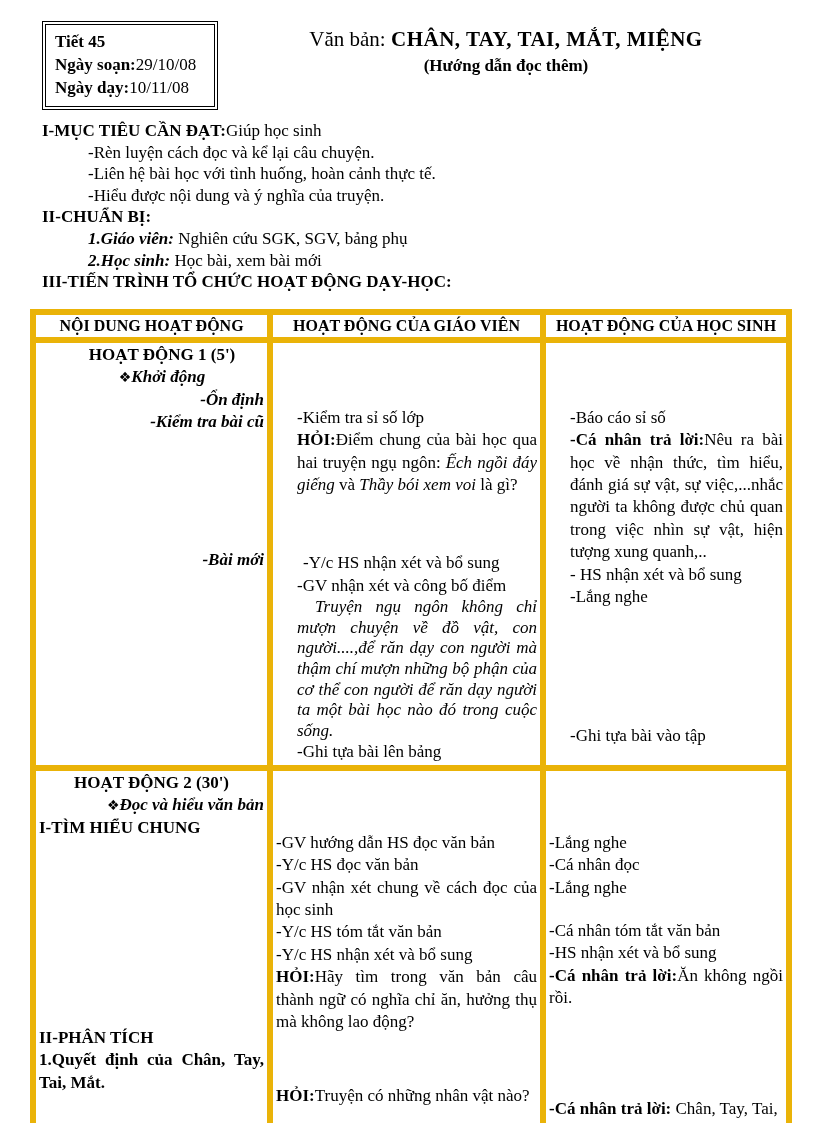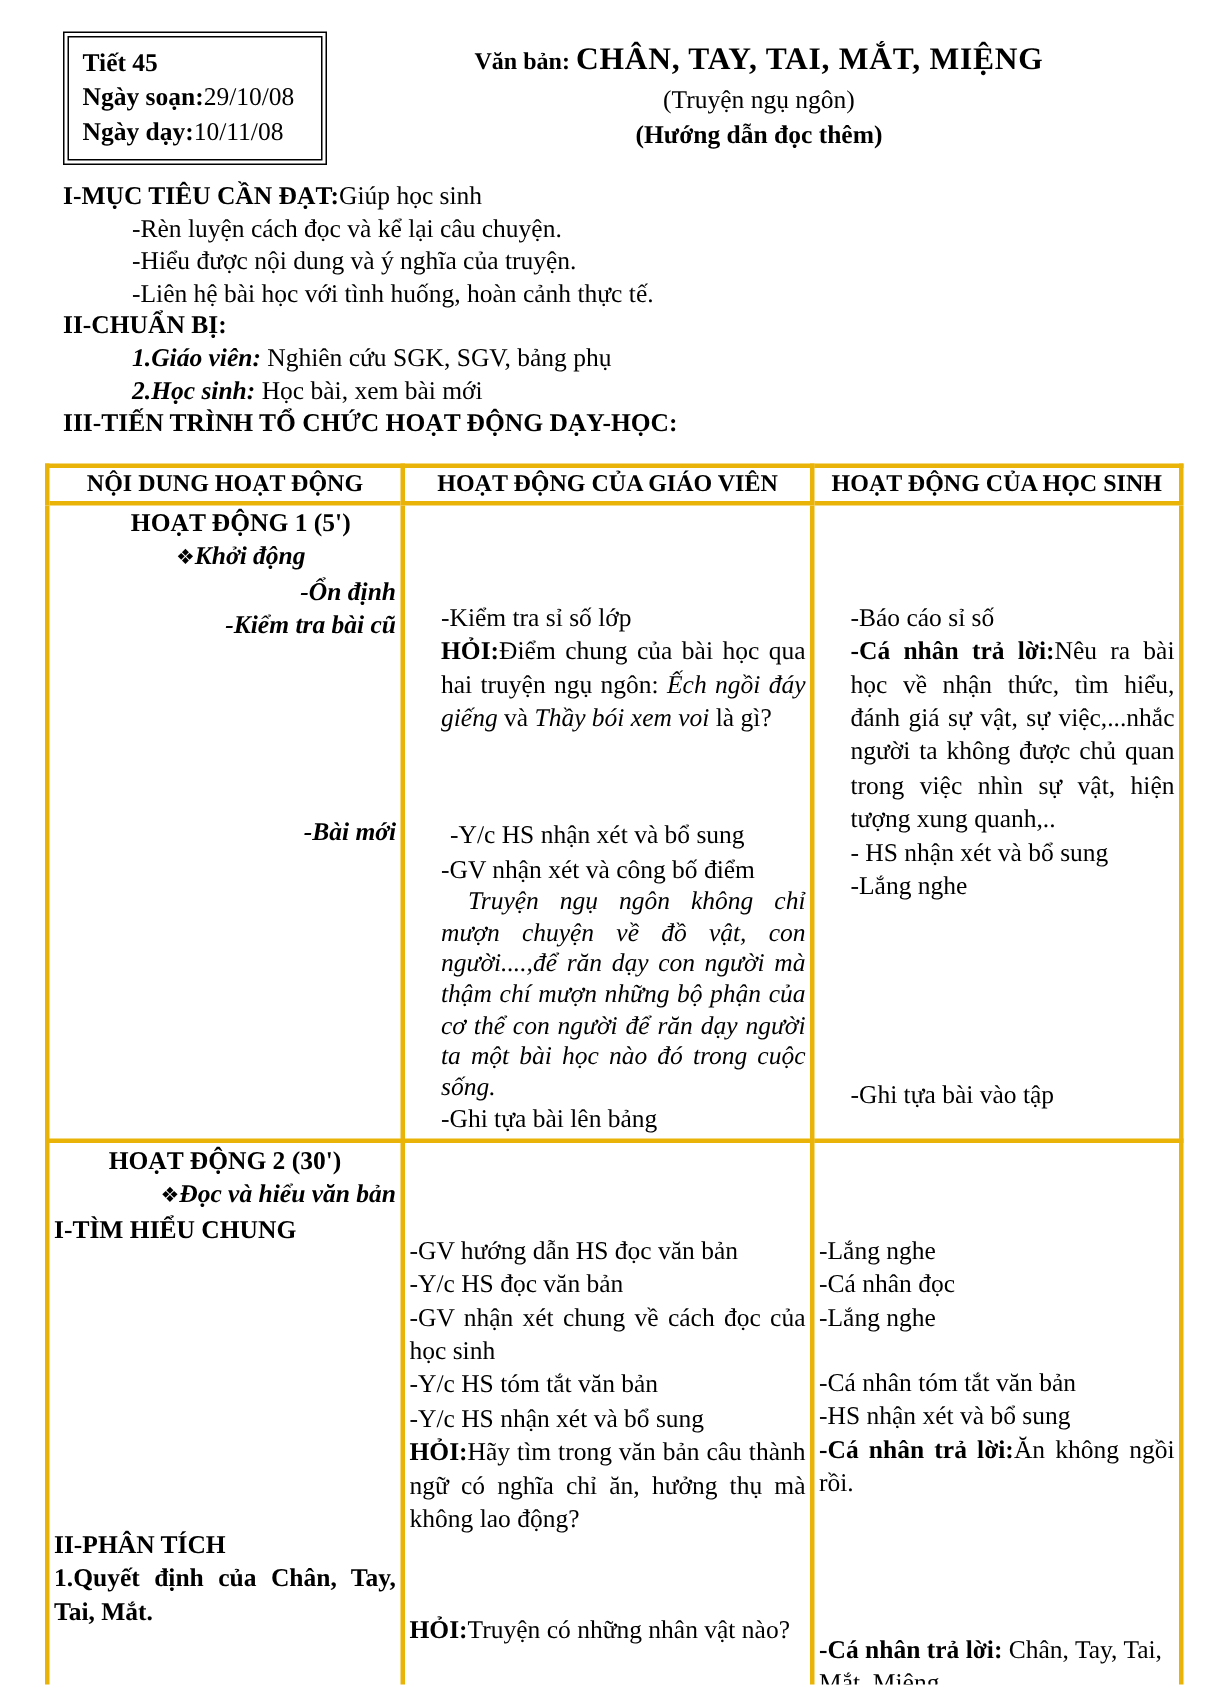--- a/index.html
+++ b/index.html
@@ -16,36 +16,36 @@
 
   
   .header{position:relative;height:118px;}
   .info-box{
     position:absolute;left:45px;top:24px;width:150px;
     border:1px solid #000;outline:1px solid #000;outline-offset:2px;
     padding:5px 9px 7px 9px;line-height:23px;
   }
   .title-block{position:absolute;left:230px;top:26px;width:552px;text-align:center;}
   .title-line{line-height:26px;}
-  .title-prefix{font-weight:bold;font-size:16px;}
+  .title-prefix{font-weight:normal;font-size:21px;}
   .title-main{font-weight:bold;font-size:21px;letter-spacing:.5px;}
   .title-sub{line-height:23px;font-size:17px;}
 
   
   .sections{margin:2px 30px 0 42px;line-height:21.6px;}
   .sections p{margin:0;}
   .sec-item{padding-left:46px;}
 
   
   table.plan{
     border-collapse:collapse;table-layout:fixed;
     width:756px;margin:16px 0 0 30px;
   }
   table.plan td,table.plan th{
-    border:3px solid #eab308;vertical-align:top;
+    border:6px solid #eab308;vertical-align:top;
     padding:1px 3px;overflow:hidden;
   }
   table.plan th{
     font-size:16px;font-weight:bold;text-align:center;
     padding:2px 1px;border-bottom:2px solid #000;white-space:nowrap;
   }
   .col1{width:237px;}
   .col2{width:273px;}
   .col3{width:246px;}
   tr.row1 td{height:398px;padding-left:24px;}
@@ -60,30 +60,29 @@
 <div class="doc">
 
   <div class="header">
     <div class="info-box">
       <div class="b">Tiết 45</div>
       <div><span class="b">Ngày soạn:</span><span>29/10/08</span></div>
       <div><span class="b">Ngày dạy:</span><span>10/11/08</span></div>
     </div>
     <div class="title-block">
       <div class="title-line"><span class="title-prefix">Văn bản: </span><span class="title-main">CHÂN, TAY, TAI, MẮT, MIỆNG</span></div>
-      <div class="title-sub">(Truyện ngụ ngôn)</div>
       <div class="title-sub b">(Hướng dẫn đọc thêm)</div>
     </div>
   </div>
 
   <div class="sections">
     <p><span class="b">I-MỤC TIÊU CẦN ĐẠT:</span><span>Giúp học sinh</span></p>
     <p class="sec-item">-Rèn luyện cách đọc và kể lại câu chuyện.</p>
+    <p class="sec-item">-Liên hệ bài học với tình huống, hoàn cảnh thực tế.</p>
     <p class="sec-item">-Hiểu được nội dung và ý nghĩa của truyện.</p>
-    <p class="sec-item">-Liên hệ bài học với tình huống, hoàn cảnh thực tế.</p>
     <p class="b">II-CHUẨN BỊ:</p>
     <p class="sec-item"><span class="bi">1.Giáo viên:</span><span> Nghiên cứu SGK, SGV, bảng phụ</span></p>
     <p class="sec-item"><span class="bi">2.Học sinh:</span><span> Học bài, xem bài mới</span></p>
     <p class="b">III-TIẾN TRÌNH TỔ CHỨC HOẠT ĐỘNG DẠY-HỌC:</p>
   </div>
 
   <table class="plan">
     <colgroup>
         <col class="col1">
         <col class="col2">

